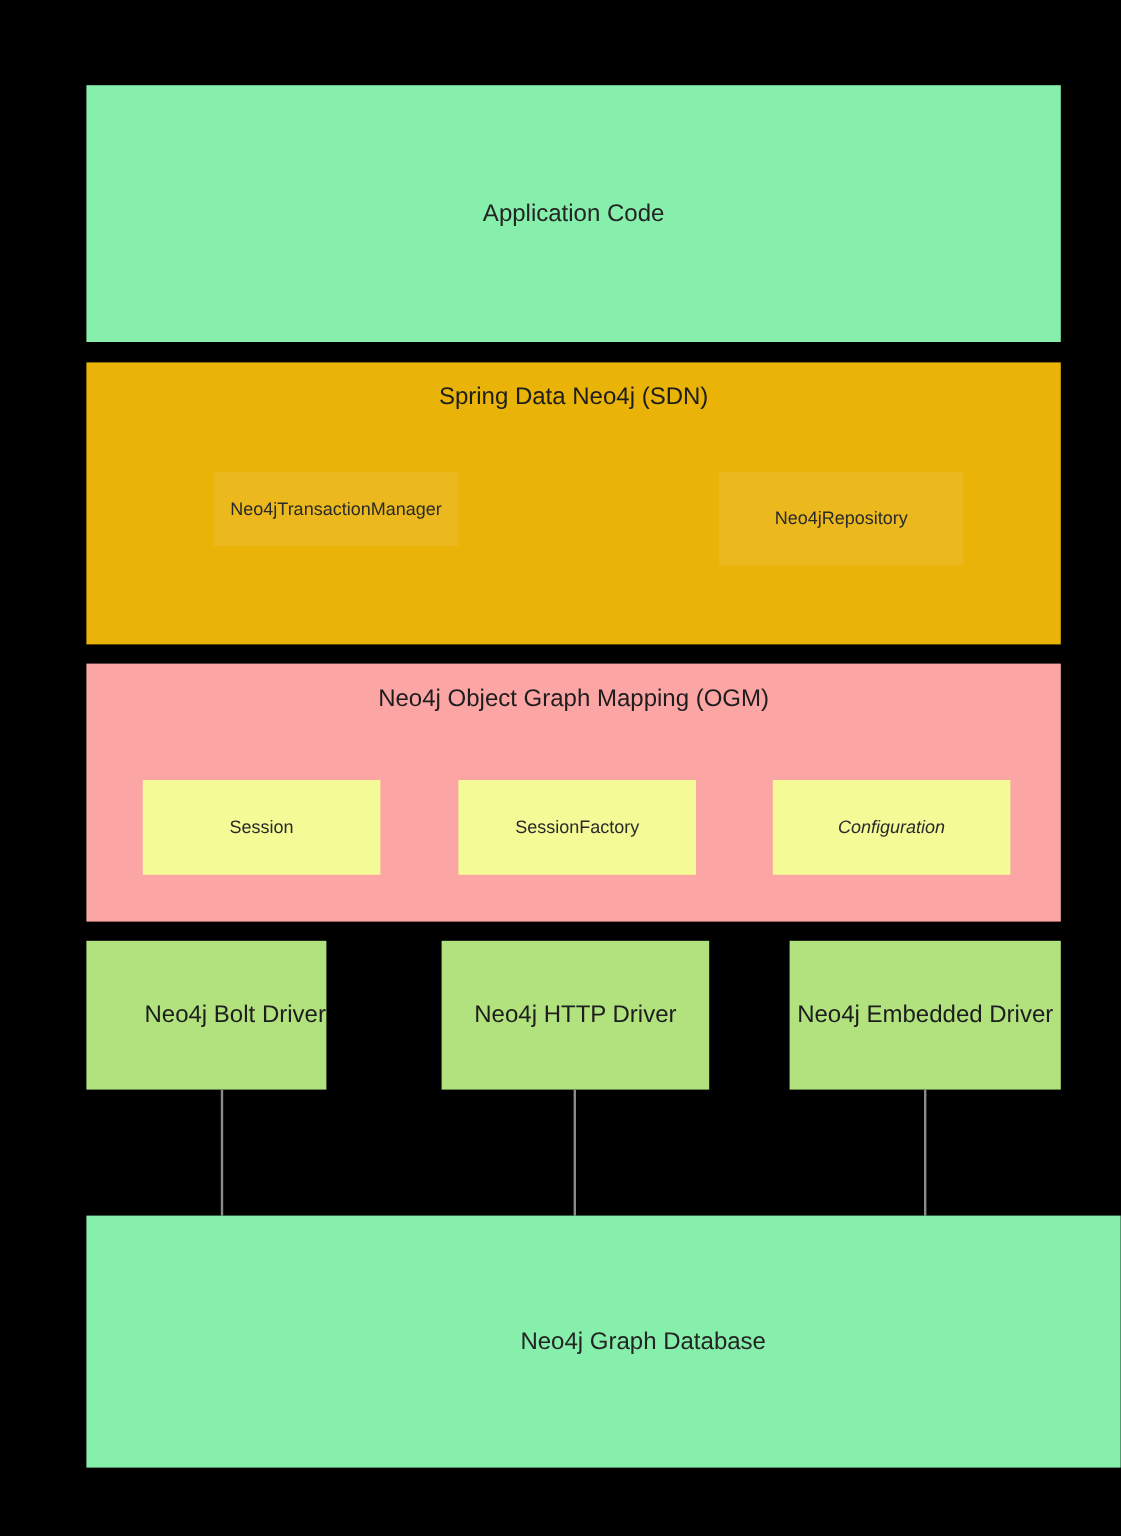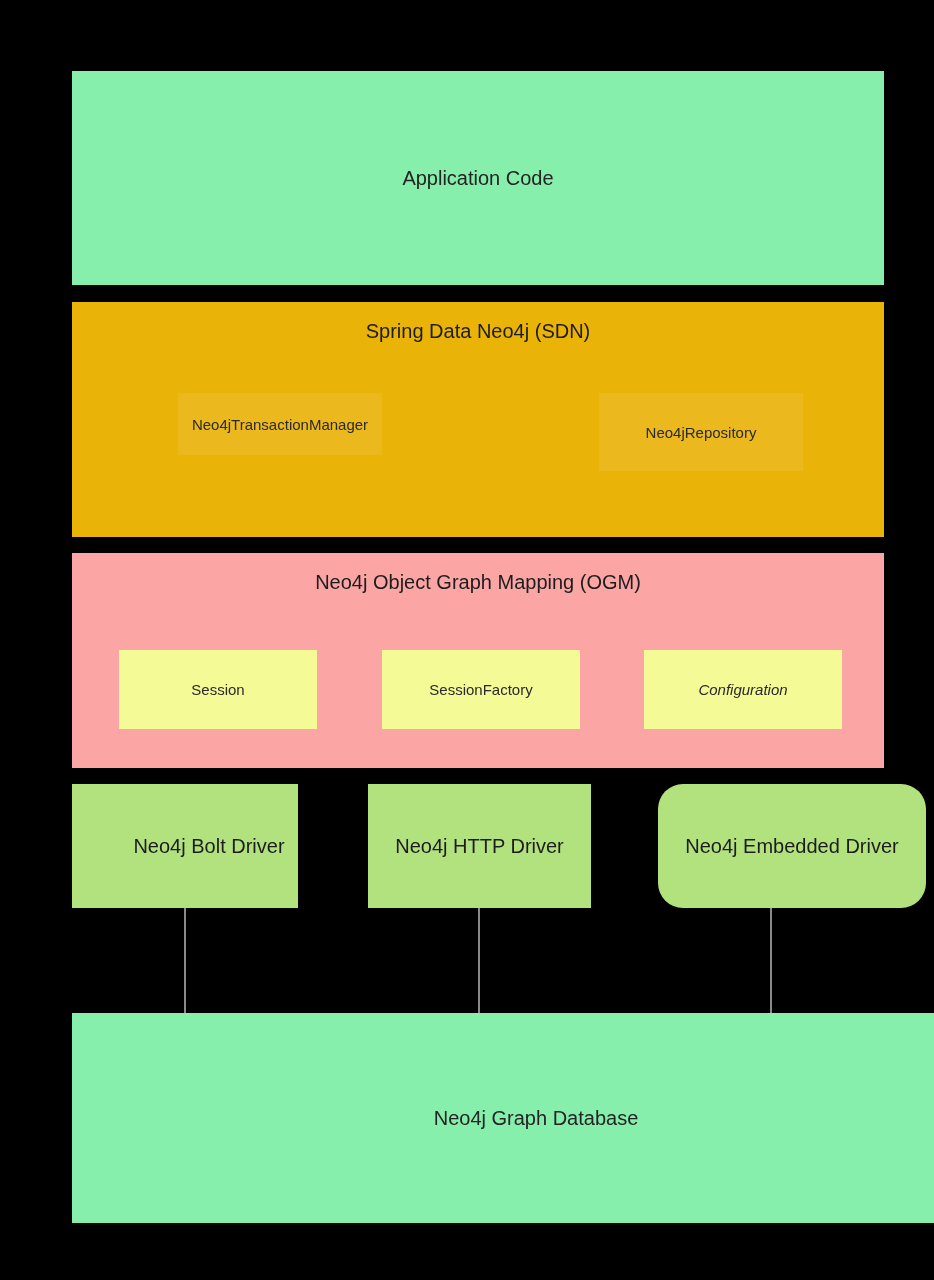--- a/index.html
+++ b/index.html
@@ -70,23 +70,23 @@
   #app-code      { left: 72px;  top: 71px;   width: 812px; height: 214px; }
   #sdn           { left: 72px;  top: 302px;  width: 812px; height: 235px; }
   #sdn-title     { top: 18px; }
   #sdn-tm        { left: 106px; top: 91px;  width: 204px; height: 62px; }
   #sdn-repo      { left: 508px; top: 91px;  width: 204px; height: 78px; margin-left: 19px; }
   #ogm           { left: 72px;  top: 553px;  width: 812px; height: 215px; }
   #ogm-title     { top: 18px; }
   #ogm-session   { left: 47px;  top: 97px;  width: 198px; height: 79px; }
   #ogm-factory   { left: 310px; top: 97px;  width: 198px; height: 79px; }
   #ogm-config    { left: 572px; top: 97px;  width: 198px; height: 79px; font-style: italic; }
-  #driver-bolt     { left: 72px;  top: 784px; width: 226px; height: 124px; padding-left: 48px; }
+  #driver-bolt     { left: 72px;  top: 784px; width: 200px; height: 124px; padding-left: 48px; }
   #driver-http     { left: 368px; top: 784px; width: 223px; height: 124px; }
-  #driver-embedded { left: 658px; top: 784px; width: 268px; height: 124px; border-radius: 25px; }
+  #driver-embedded { left: 658px; top: 784px; width: 226px; height: 124px; }
   #line-bolt     { left: 184px; top: 908px; height: 105px; }
   #line-http     { left: 478px; top: 908px; height: 105px; }
   #line-embedded { left: 770px; top: 908px; height: 105px; }
   #database      { left: 72px;  top: 1013px; width: 928px; height: 210px; }
 </style>
 </head>
 <body>
 
 <div class="canvas">
 

